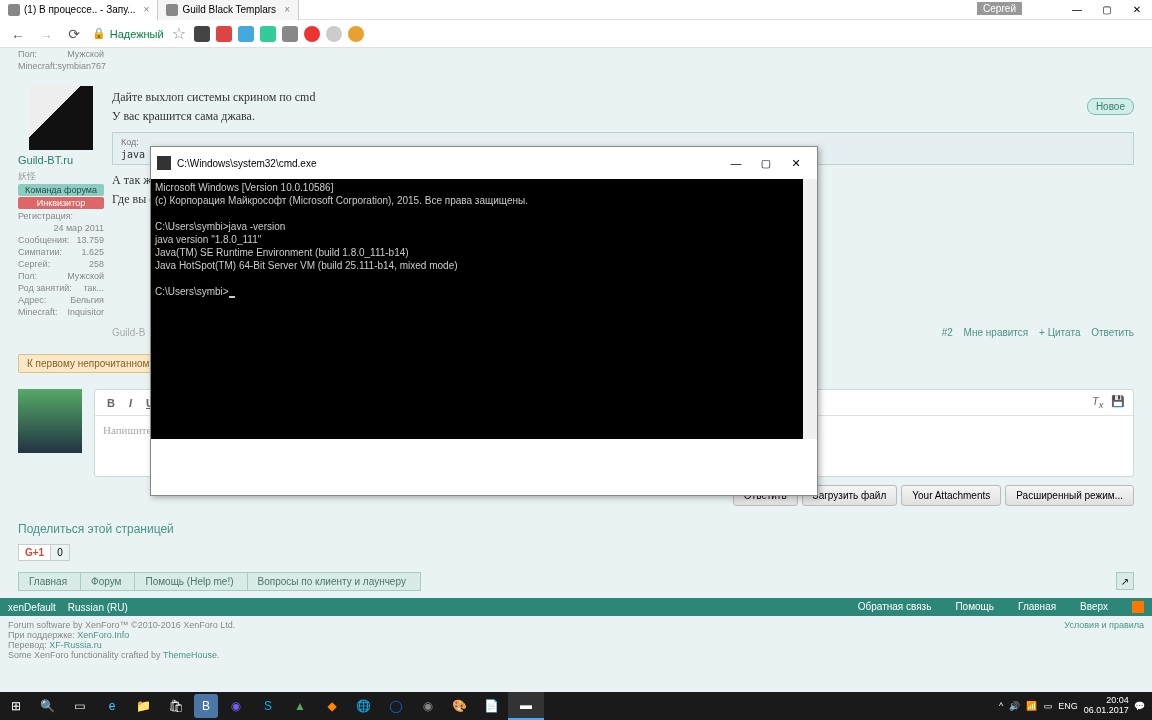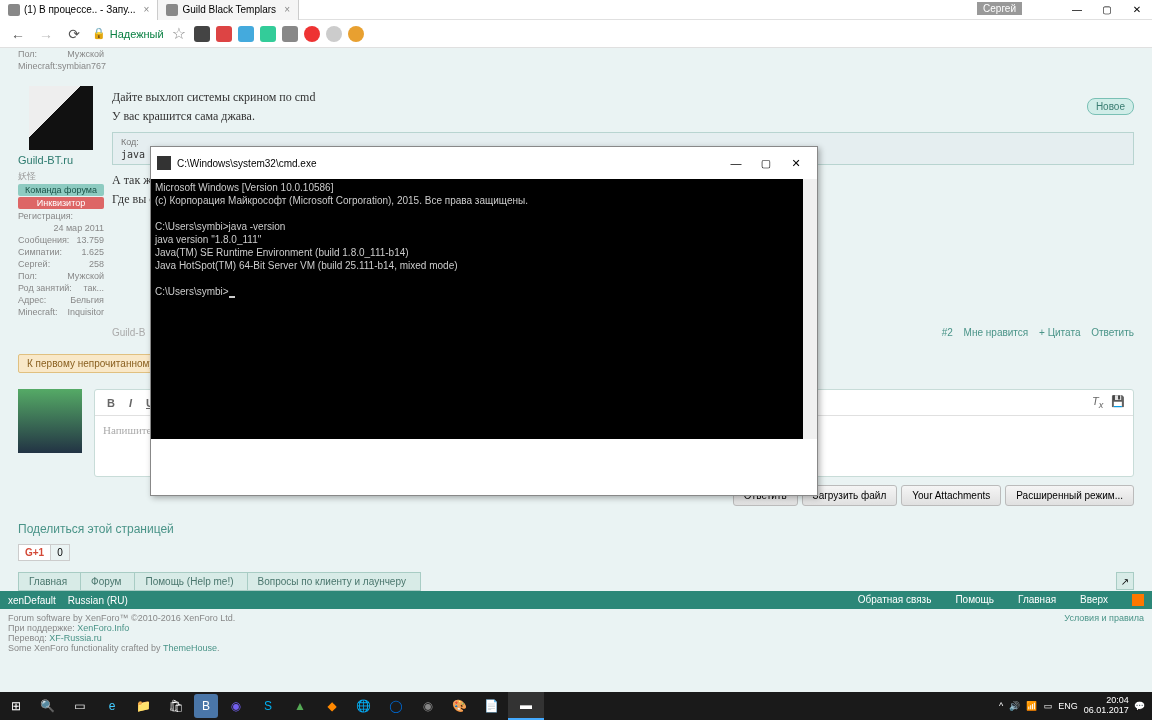--- a/index.html
+++ b/index.html
@@ -45,21 +45,21 @@
 .reply-right{margin-left:auto;display:flex;gap:8px}
 .action-btns{text-align:right;margin-top:8px;display:flex;gap:4px;justify-content:flex-end}
 .abtn{background:linear-gradient(#f5f5f5,#e0e0e0);border:1px solid #bbb;padding:4px 10px;font-size:10px;border-radius:3px}
 .share{color:#4a9488;font-size:12px;margin-top:16px}
 .gplus{display:inline-block;margin-top:6px}
 .gbtn{background:#fff;border:1px solid #ccc;padding:2px 6px;font-size:10px;color:#d34836;font-weight:bold}
 .gcount{border:1px solid #ccc;padding:2px 6px;font-size:10px;margin-left:-1px}
 .breadcrumb{margin-top:12px;display:flex;gap:0;position:relative}
 .bc{background:#d8ebe7;border:1px solid #a8ccc4;padding:3px 14px 3px 10px;font-size:10px;color:#4a766d;position:relative;margin-right:-2px}
 .bc-up{position:absolute;right:0;top:0;background:#d8ebe7;border:1px solid #a8ccc4;width:18px;height:18px;display:flex;align-items:center;justify-content:center;font-size:10px}
-.footer-bar{background:#2c8778;height:18px;margin-top:0;display:flex;align-items:center;padding:0 8px;font-size:10px;color:#fff}
+.footer-bar{background:#2c8778;height:18px;margin-top:7px;display:flex;align-items:center;padding:0 8px;font-size:10px;color:#fff}
 .footer-bar a{color:#fff;text-decoration:none;margin-right:12px}
 .footer-bar .fr{margin-left:auto;display:flex;gap:12px}
 .footer-txt{padding:4px 8px;font-size:9px;color:#888}
 .footer-txt a{color:#4a9488}
 .footer-txt .terms{float:right;color:#4a9488}
 
 .cmd-window{position:absolute;left:150px;top:146px;width:668px;height:350px;background:#fff;border:1px solid #888;box-shadow:2px 2px 6px rgba(0,0,0,.3);z-index:100}
 .cmd-title{height:32px;background:#fff;display:flex;align-items:center;padding:0 6px;font-size:10px}
 .cmd-title .cicon{width:14px;height:14px;background:#333;margin-right:6px}
 .cmd-title .cbtns{margin-left:auto;display:flex}

